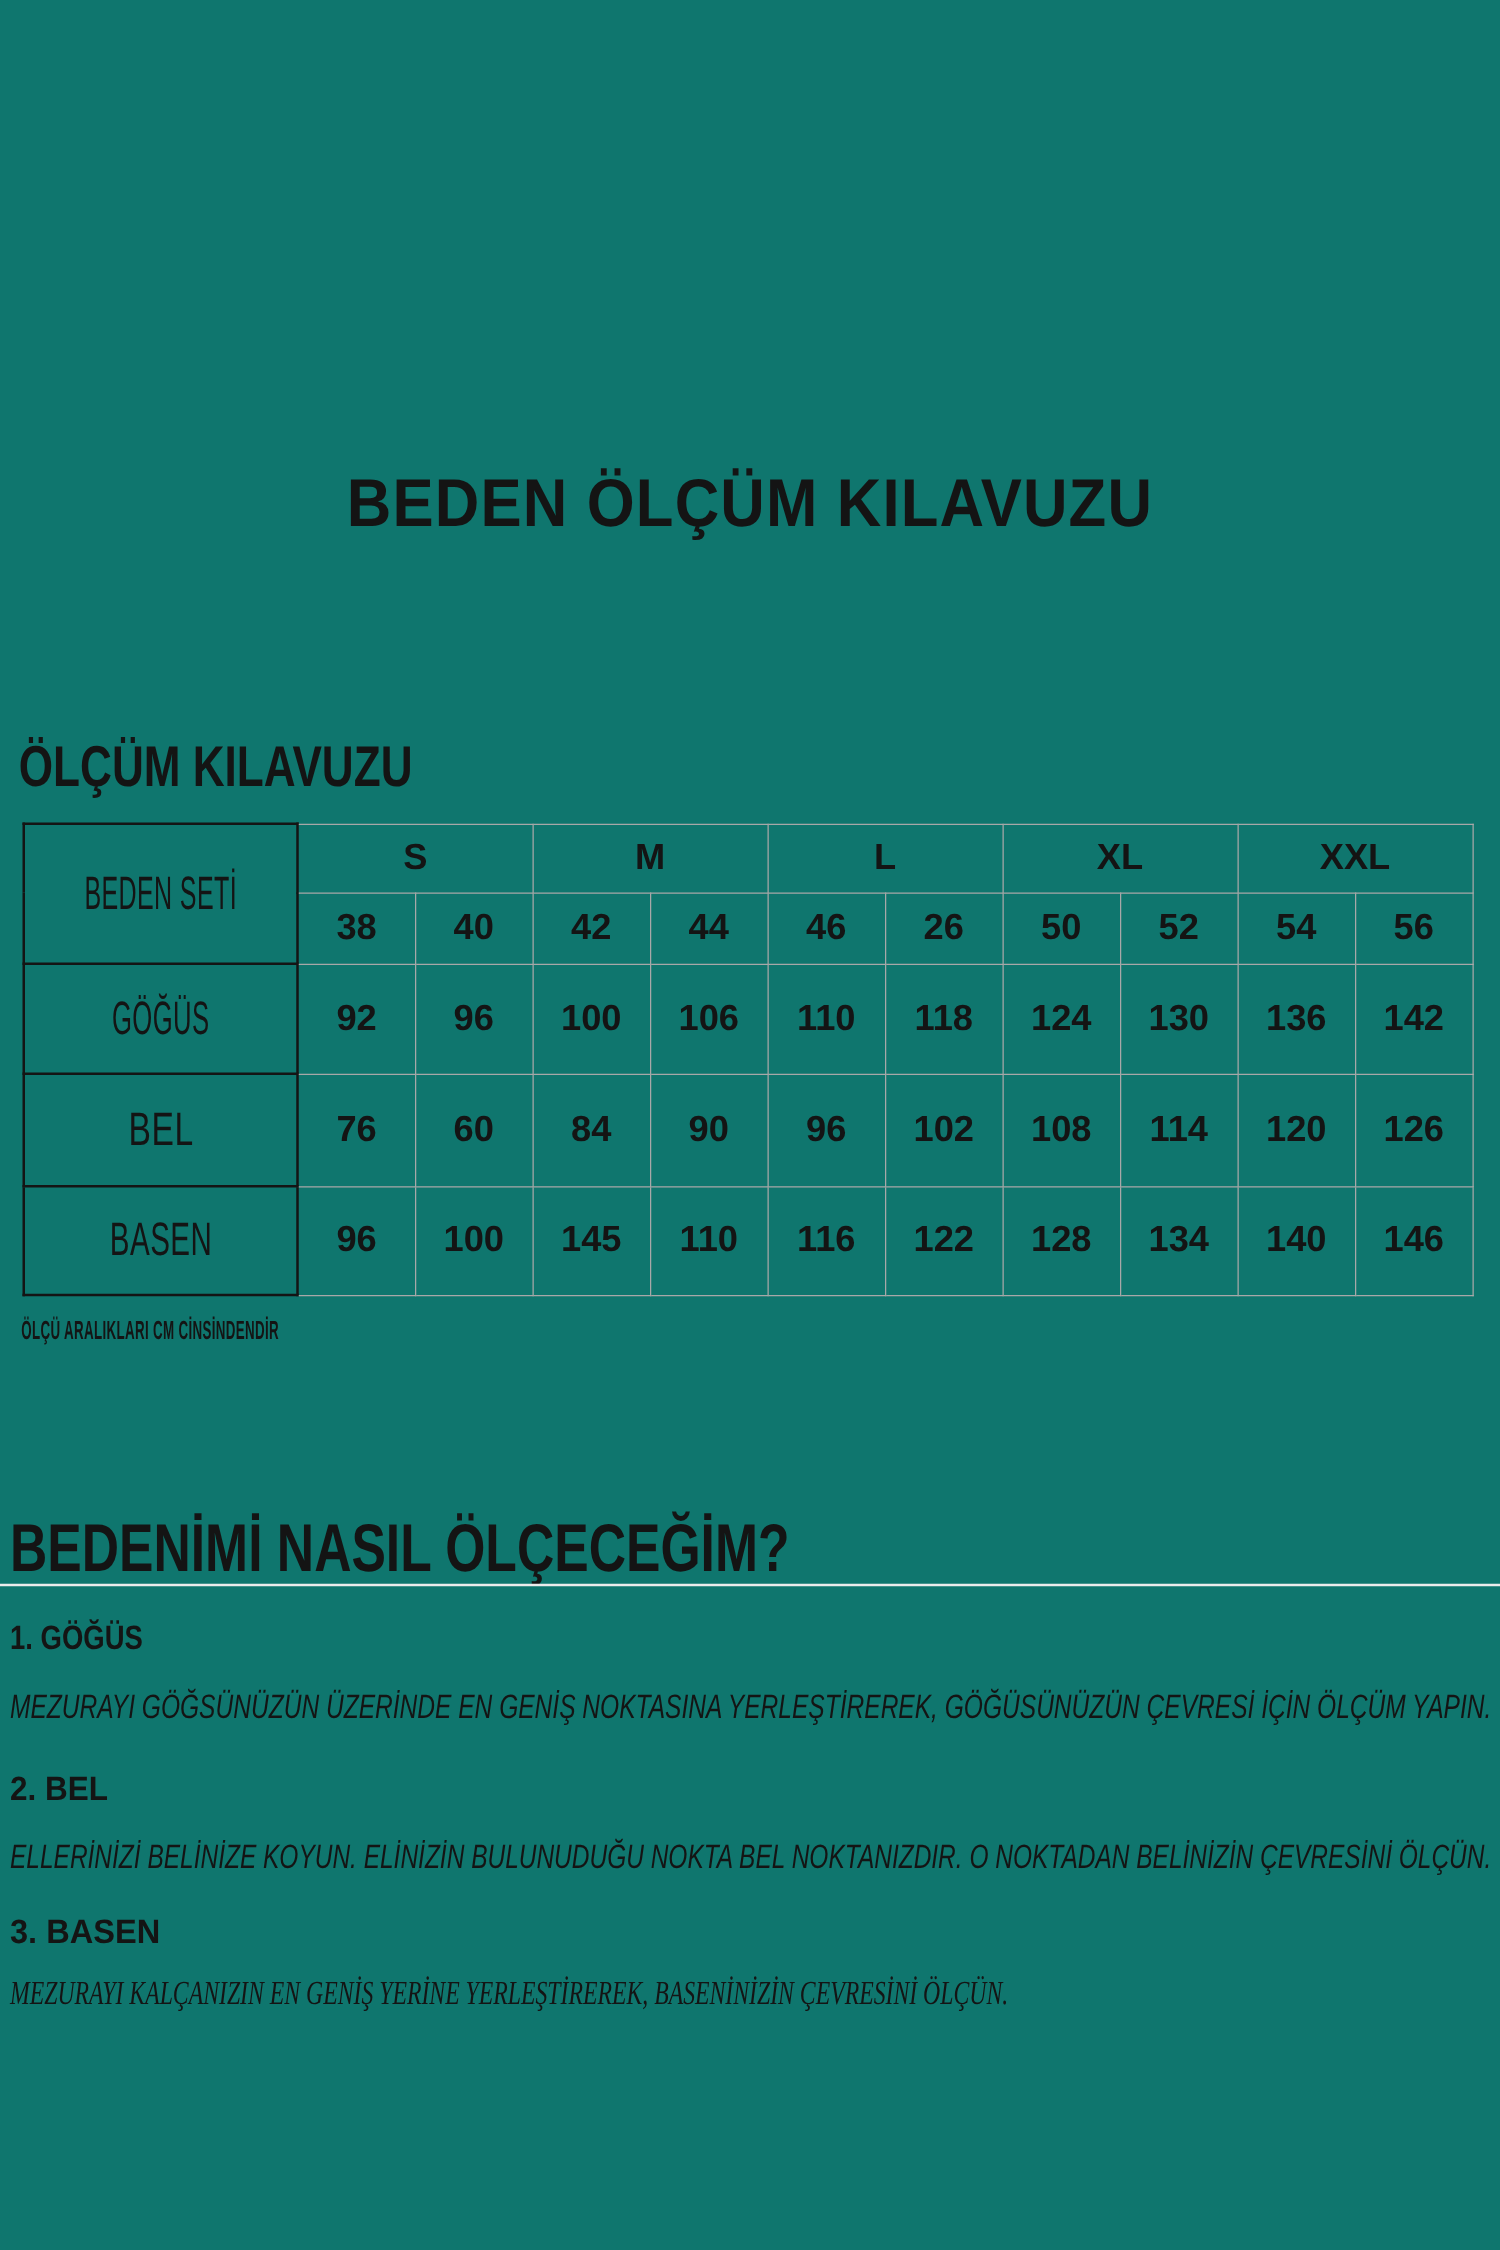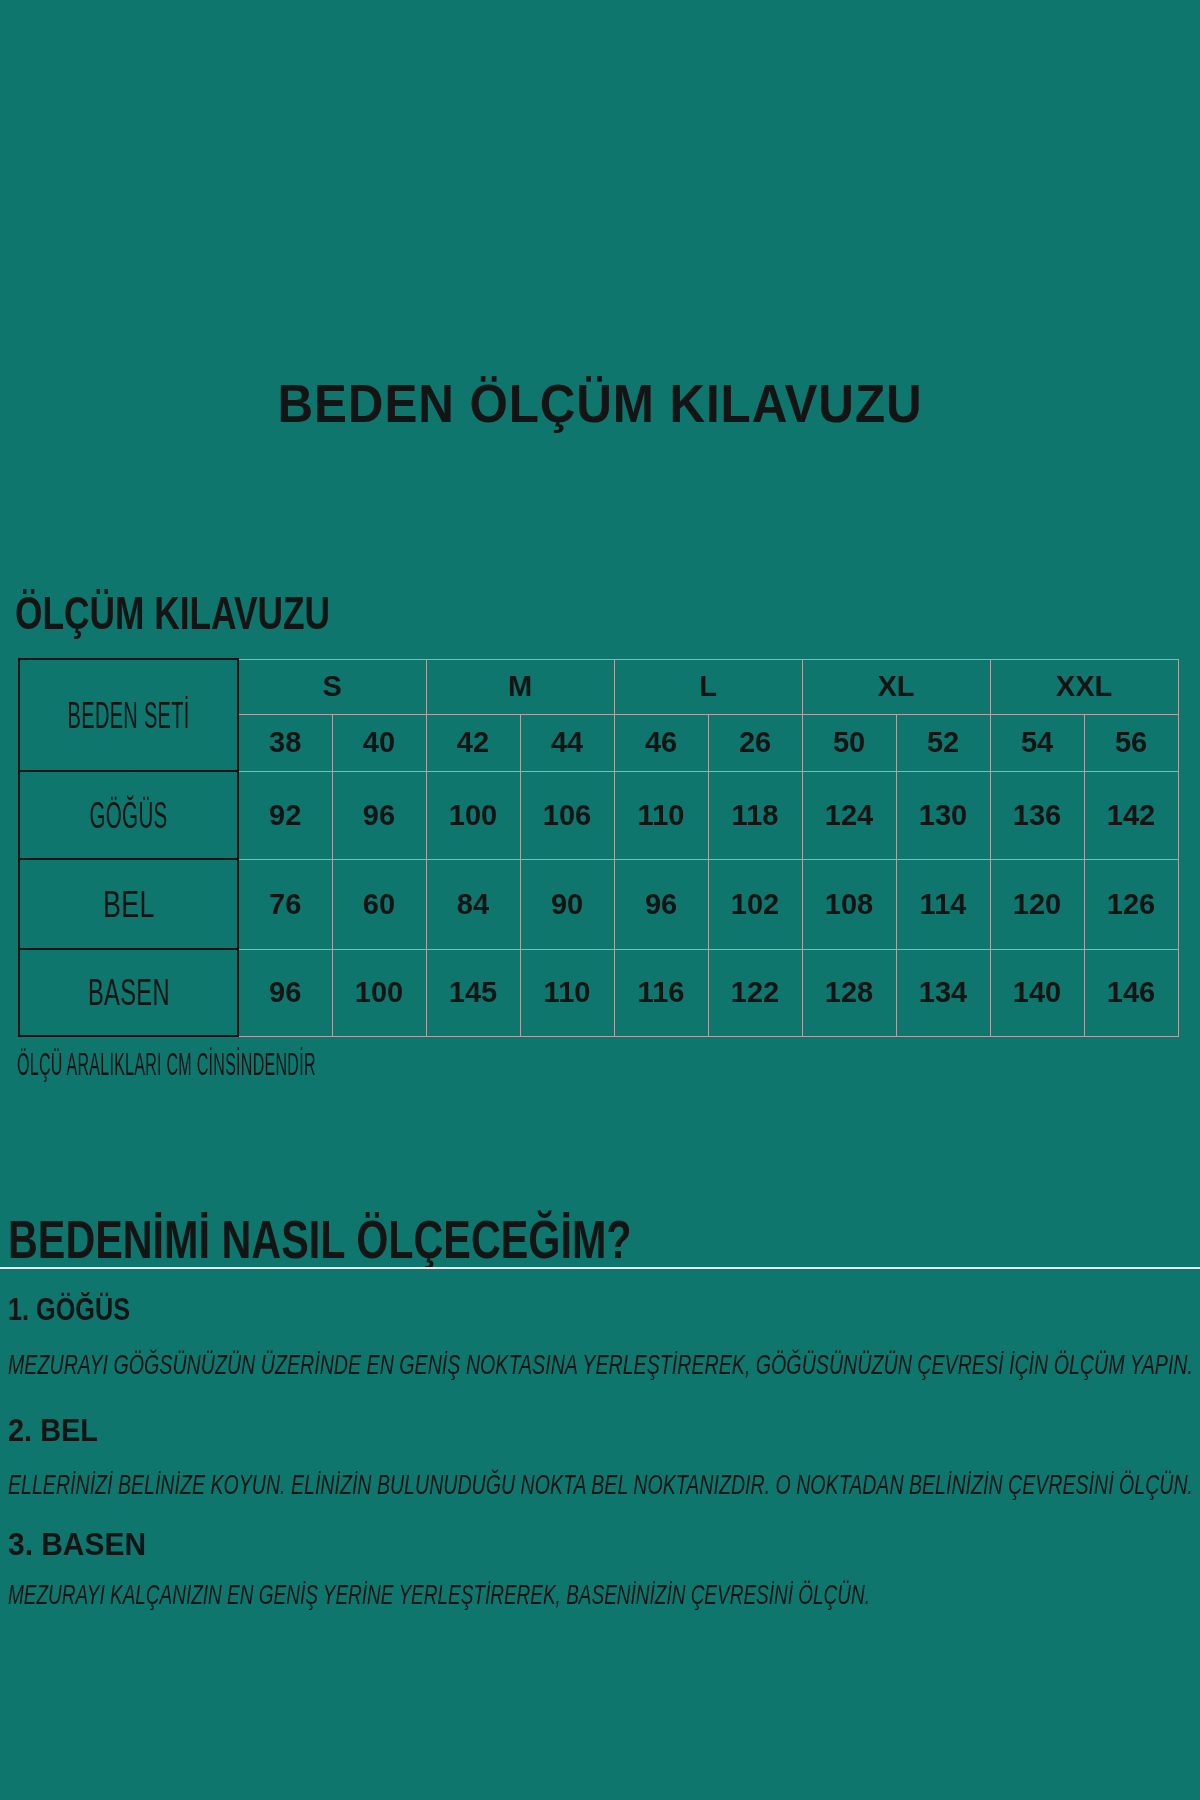--- a/index.html
+++ b/index.html
@@ -50,44 +50,44 @@
     transform-origin: center center;
   }
   .cell-num, .cell-grp {
     display: inline-block; white-space: nowrap;
     font-size: 29px; font-weight: bold;
   }
 
   
   #unit-note {
     top: 1050px; left: 17px;
-    font-size: 30px; font-weight: normal; line-height: 30px; letter-spacing: 0.5px;
+    font-size: 20px; font-weight: bold; line-height: 30px; letter-spacing: 0.5px;
   }
 
   
   #howto-heading {
     top: 1216px; left: 8px;
     font-size: 54px; font-weight: bold; line-height: 46px;
   }
   #howto-divider {
     top: 1267px; left: 0; width: 1200px; height: 2px;
     background: #ececec;
   }
   .sec-title {
-    font-size: 31px; font-weight: bold; line-height: 40px;
+    font-size: 27px; font-weight: bold; line-height: 40px;
   }
   .sec-text {
     font-size: 26px; font-style: italic; font-weight: normal; line-height: 32px;
   }
   #sec1-title { top: 1290px; left: 8px; }
   #sec1-text  { top: 1349px; left: 8px; }
   #sec2-title { top: 1411px; left: 8px; }
   #sec2-text  { top: 1469px; left: 8px; }
   #sec3-title { top: 1525px; left: 8px; }
-  #sec3-text  { top: 1579px; left: 8px; }
+  #sec3-text  { top: 1579px; left: 8px; font-family: Liberation Serif, serif; }
 </style>
 </head>
 <body>
 
 <div id="canvas">
 
   <div id="page-title" class="abs">
     <span class="fitline fit-center" style="transform: scale(0.913638, 1);">BEDEN ÖLÇÜM KILAVUZU</span>
   </div>
 

